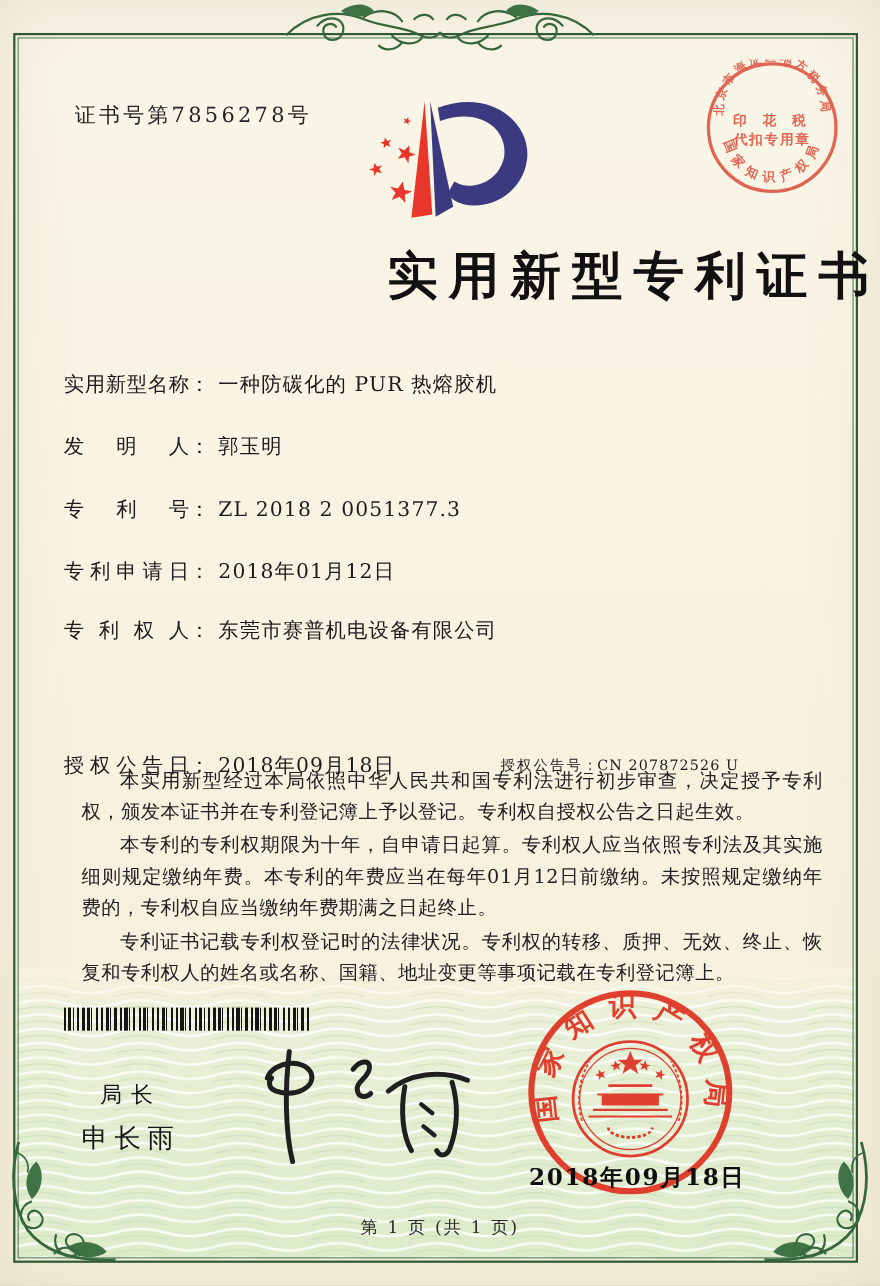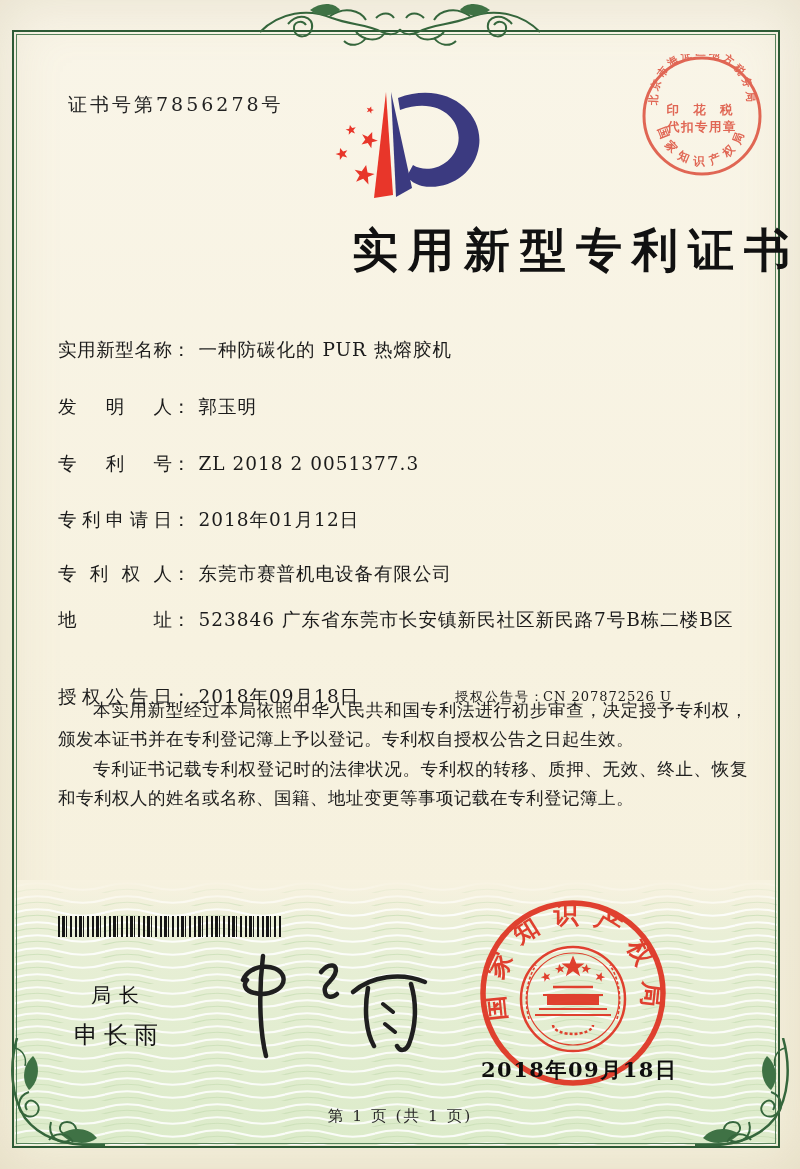--- a/index.html
+++ b/index.html
@@ -19,21 +19,21 @@
   
   .row{position:absolute;left:58px;font-size:18.5px;line-height:27px;color:#1b1b1b;}
   .row .lbl{display:inline-block;width:114px;text-align:justify;text-align-last:justify;vertical-align:top;}
   .row .colon{display:inline-block;vertical-align:top;margin-right:8px;}
   .row .val{display:inline-block;vertical-align:top;max-width:560px;letter-spacing:1px;}
   .val-patno{letter-spacing:2.5px;}
   .pair2{position:absolute;left:397px;top:0;font-size:13px;white-space:nowrap;}
   .pair2 .lbl2{letter-spacing:2px;}
   
   .paras{left:58px;top:696px;width:690px;font-size:17.5px;line-height:28.5px;text-align:justify;color:#202020;}
-  .paras p{margin:0 0 2px 0;text-indent:2em;letter-spacing:.5px;}
+  .paras p{margin:0 0 2px 16px;text-indent:2em;letter-spacing:.5px;}
   
   .barcode{left:58px;top:916px;width:224px;height:21px;
     background:repeating-linear-gradient(90deg,#151515 0 2px,transparent 2px 4px,#151515 4px 7px,transparent 7px 8px,#151515 8px 9px,transparent 9px 12px,#151515 12px 14px,transparent 14px 17px);}
   
   .director{left:91px;top:982px;font-size:20px;letter-spacing:8px;color:#151515;}
   .director2{left:74px;top:1019px;font-size:24px;letter-spacing:6px;color:#151515;}
   .seal-date{left:481px;top:1056px;font-size:21px;letter-spacing:1.5px;color:#0e0e0e;font-weight:bold;}
   .footer{left:0;top:1106px;width:100%;text-align:center;font-size:15.5px;letter-spacing:2px;color:#2a2a2a;}
   svg{display:block;}
   .stamp-text{font-family:"DejaVu Serif","Liberation Serif",serif;font-weight:bold;}
@@ -147,32 +147,30 @@
   </div>
   <div class="row" style="top:450px;">
     <span class="lbl">专利号</span><span class="colon">：</span><span class="val val-patno">ZL 2018 2 0051377.3</span>
   </div>
   <div class="row" style="top:506px;">
     <span class="lbl">专利申请日</span><span class="colon">：</span><span class="val">2018年01月12日</span>
   </div>
   <div class="row" style="top:560px;">
     <span class="lbl">专利权人</span><span class="colon">：</span><span class="val">东莞市赛普机电设备有限公司</span>
   </div>
-  <div class="row" style="top:606px;">
-    <span class="lbl">地址</span><span class="colon">：</span><span class="val" style="width:560px;">523846 广东省东莞市长安镇新民社区新民路7号B栋二楼B区</span>
-  </div>
   <div class="row" style="top:683px;width:700px;">
     <span class="lbl">授权公告日</span><span class="colon">：</span><span class="val">2018年09月18日</span>
     <span class="pair2">
       <span class="lbl2">授权公告号</span><span>：</span><span class="val">CN 207872526 U</span>
     </span>
   </div>
 
   <div class="abs paras">
     <p>本实用新型经过本局依照中华人民共和国专利法进行初步审查，决定授予专利权，颁发本证书并在专利登记簿上予以登记。专利权自授权公告之日起生效。</p>
+    <p>本专利的专利权期限为十年，自申请日起算。专利权人应当依照专利法及其实施细则规定缴纳年费。本专利的年费应当在每年01月12日前缴纳。未按照规定缴纳年费的，专利权自应当缴纳年费期满之日起终止。</p>
     <p>专利证书记载专利权登记时的法律状况。专利权的转移、质押、无效、终止、恢复和专利权人的姓名或名称、国籍、地址变更等事项记载在专利登记簿上。</p>
   </div>
 
   <div class="abs barcode"></div>
 
   <div class="abs director">局长</div>
   <div class="abs director2">申长雨</div>
 
   <svg class="abs" style="left:225px;top:938px;" width="215" height="132" viewBox="0 0 215 132">
     <g fill="none" stroke="#1f1f1f" stroke-width="4.5" stroke-linecap="round" stroke-linejoin="round">

